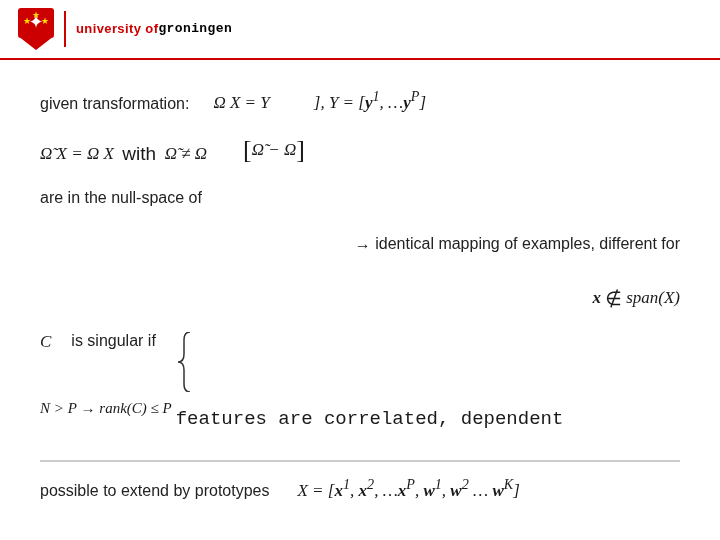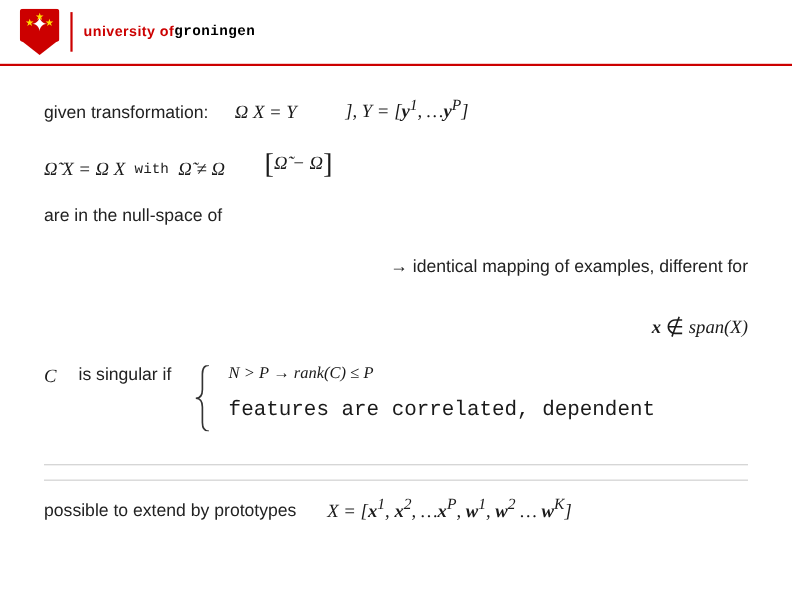--- a/index.html
+++ b/index.html
@@ -113,21 +113,21 @@
       font-size: 17px;
       font-style: italic;
     }
 
     .brace-svg {
       margin-right: 6px;
     }
 
     .brace-conditions {
       display: flex;
-      flex-direction: column;
+      flex-direction: row;
       gap: 4px;
     }
 
     .condition-line {
       font-size: 15px;
       font-family: 'Times New Roman', Times, serif;
       font-style: italic;
     }
 
     
@@ -192,21 +192,21 @@
     &nbsp;&nbsp;&nbsp;&nbsp;&nbsp;&nbsp;&nbsp;
     
     <span class="formula-box">
         <i>], Y = [<b>y</b><sup>1</sup>, …<b>y</b><sup>P</sup>]</i>
     </span>
   </div>
 
   <div class="row row2">
     
     <span class="formula-box">
-      <i>Ω̃ X = Ω X</i>&nbsp;&nbsp;<span style="font-style:normal; font-family:Liberation Mono, monospace; font-size:13px;">with</span>&nbsp;&nbsp;<i>Ω̃ ≠ Ω</i>
+      <i>Ω̃ X = Ω X</i>&nbsp;&nbsp;<span style="font-style:normal; font-family:Liberation Sans, sans-serif; font-size:19px;">with</span>&nbsp;&nbsp;<i>Ω̃ ≠ Ω</i>
     </span>
     &nbsp;&nbsp;
     &nbsp;&nbsp;
     
     <span class="formula-box">
       <span style="font-size:26px; font-style:normal;">[</span>
         <i>Ω̃ − Ω</i>
         <span style="font-size:26px; font-style:normal;">]</span>
     </span>
   </div>
@@ -244,21 +244,21 @@
       <div class="condition-line">
         
         <i>N &gt; P</i>&nbsp;<span style="font-style:normal;">→</span>&nbsp;<i>rank</i>(<i>C</i>)&nbsp;<span style="font-style:normal;">≤</span>&nbsp;<i>P</i>
       </div>
       <div class="condition-line" style="font-style:normal; font-family:Liberation Mono, monospace; font-size:19px; margin-top:8px;">
         <span>features are correlated, dependent</span>
       </div>
     </div>
   </div>
 
-  <div style="border-top: 1px solid #ccc; margin-top: 2px; padding-top: 13px;">
+  <div style="border-top: 1px solid #ccc; margin-top: 2px; padding-top: 0;">
     <div class="row row6">
       <span class="text-label">possible to extend by prototypes</span>
       &nbsp;&nbsp;&nbsp;
       
       <span class="formula-box">
         <i>X = [<b>x</b><sup>1</sup>, <b>x</b><sup>2</sup>, …<b>x</b><sup>P</sup>, <b>w</b><sup>1</sup>, <b>w</b><sup>2</sup> … <b>w</b><sup>K</sup>]</i>
       </span>
     </div>
   </div>
 

